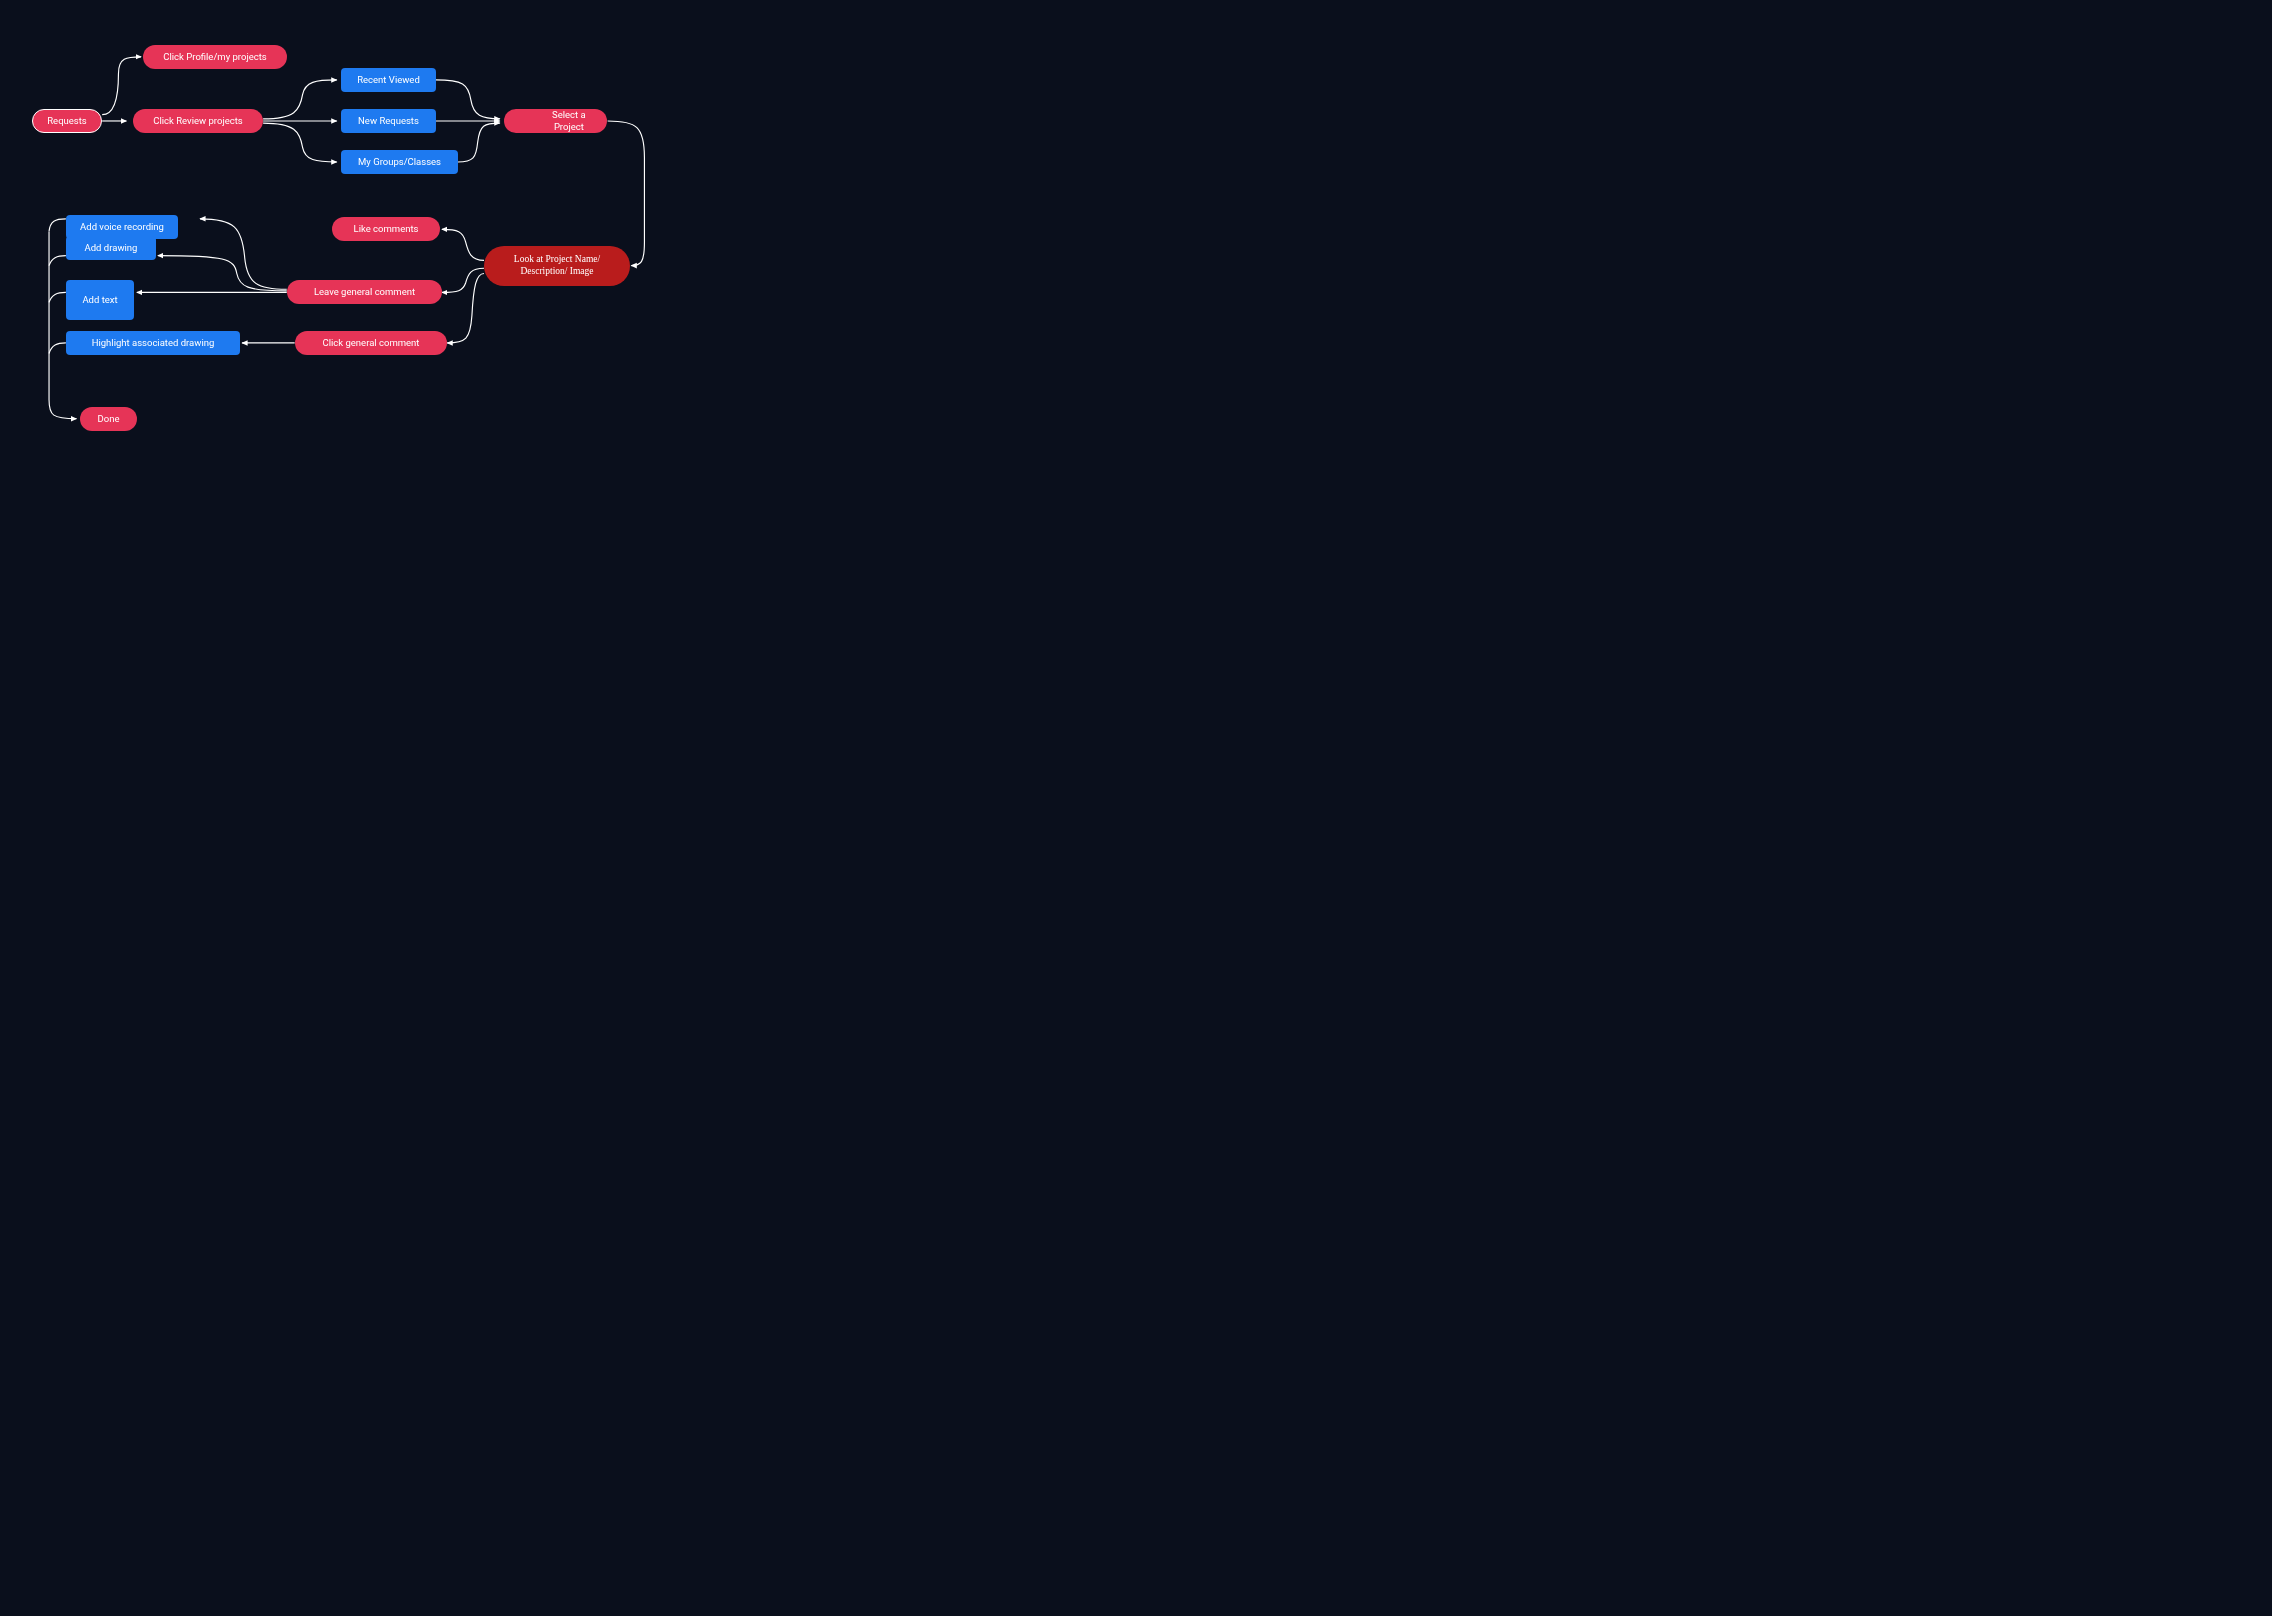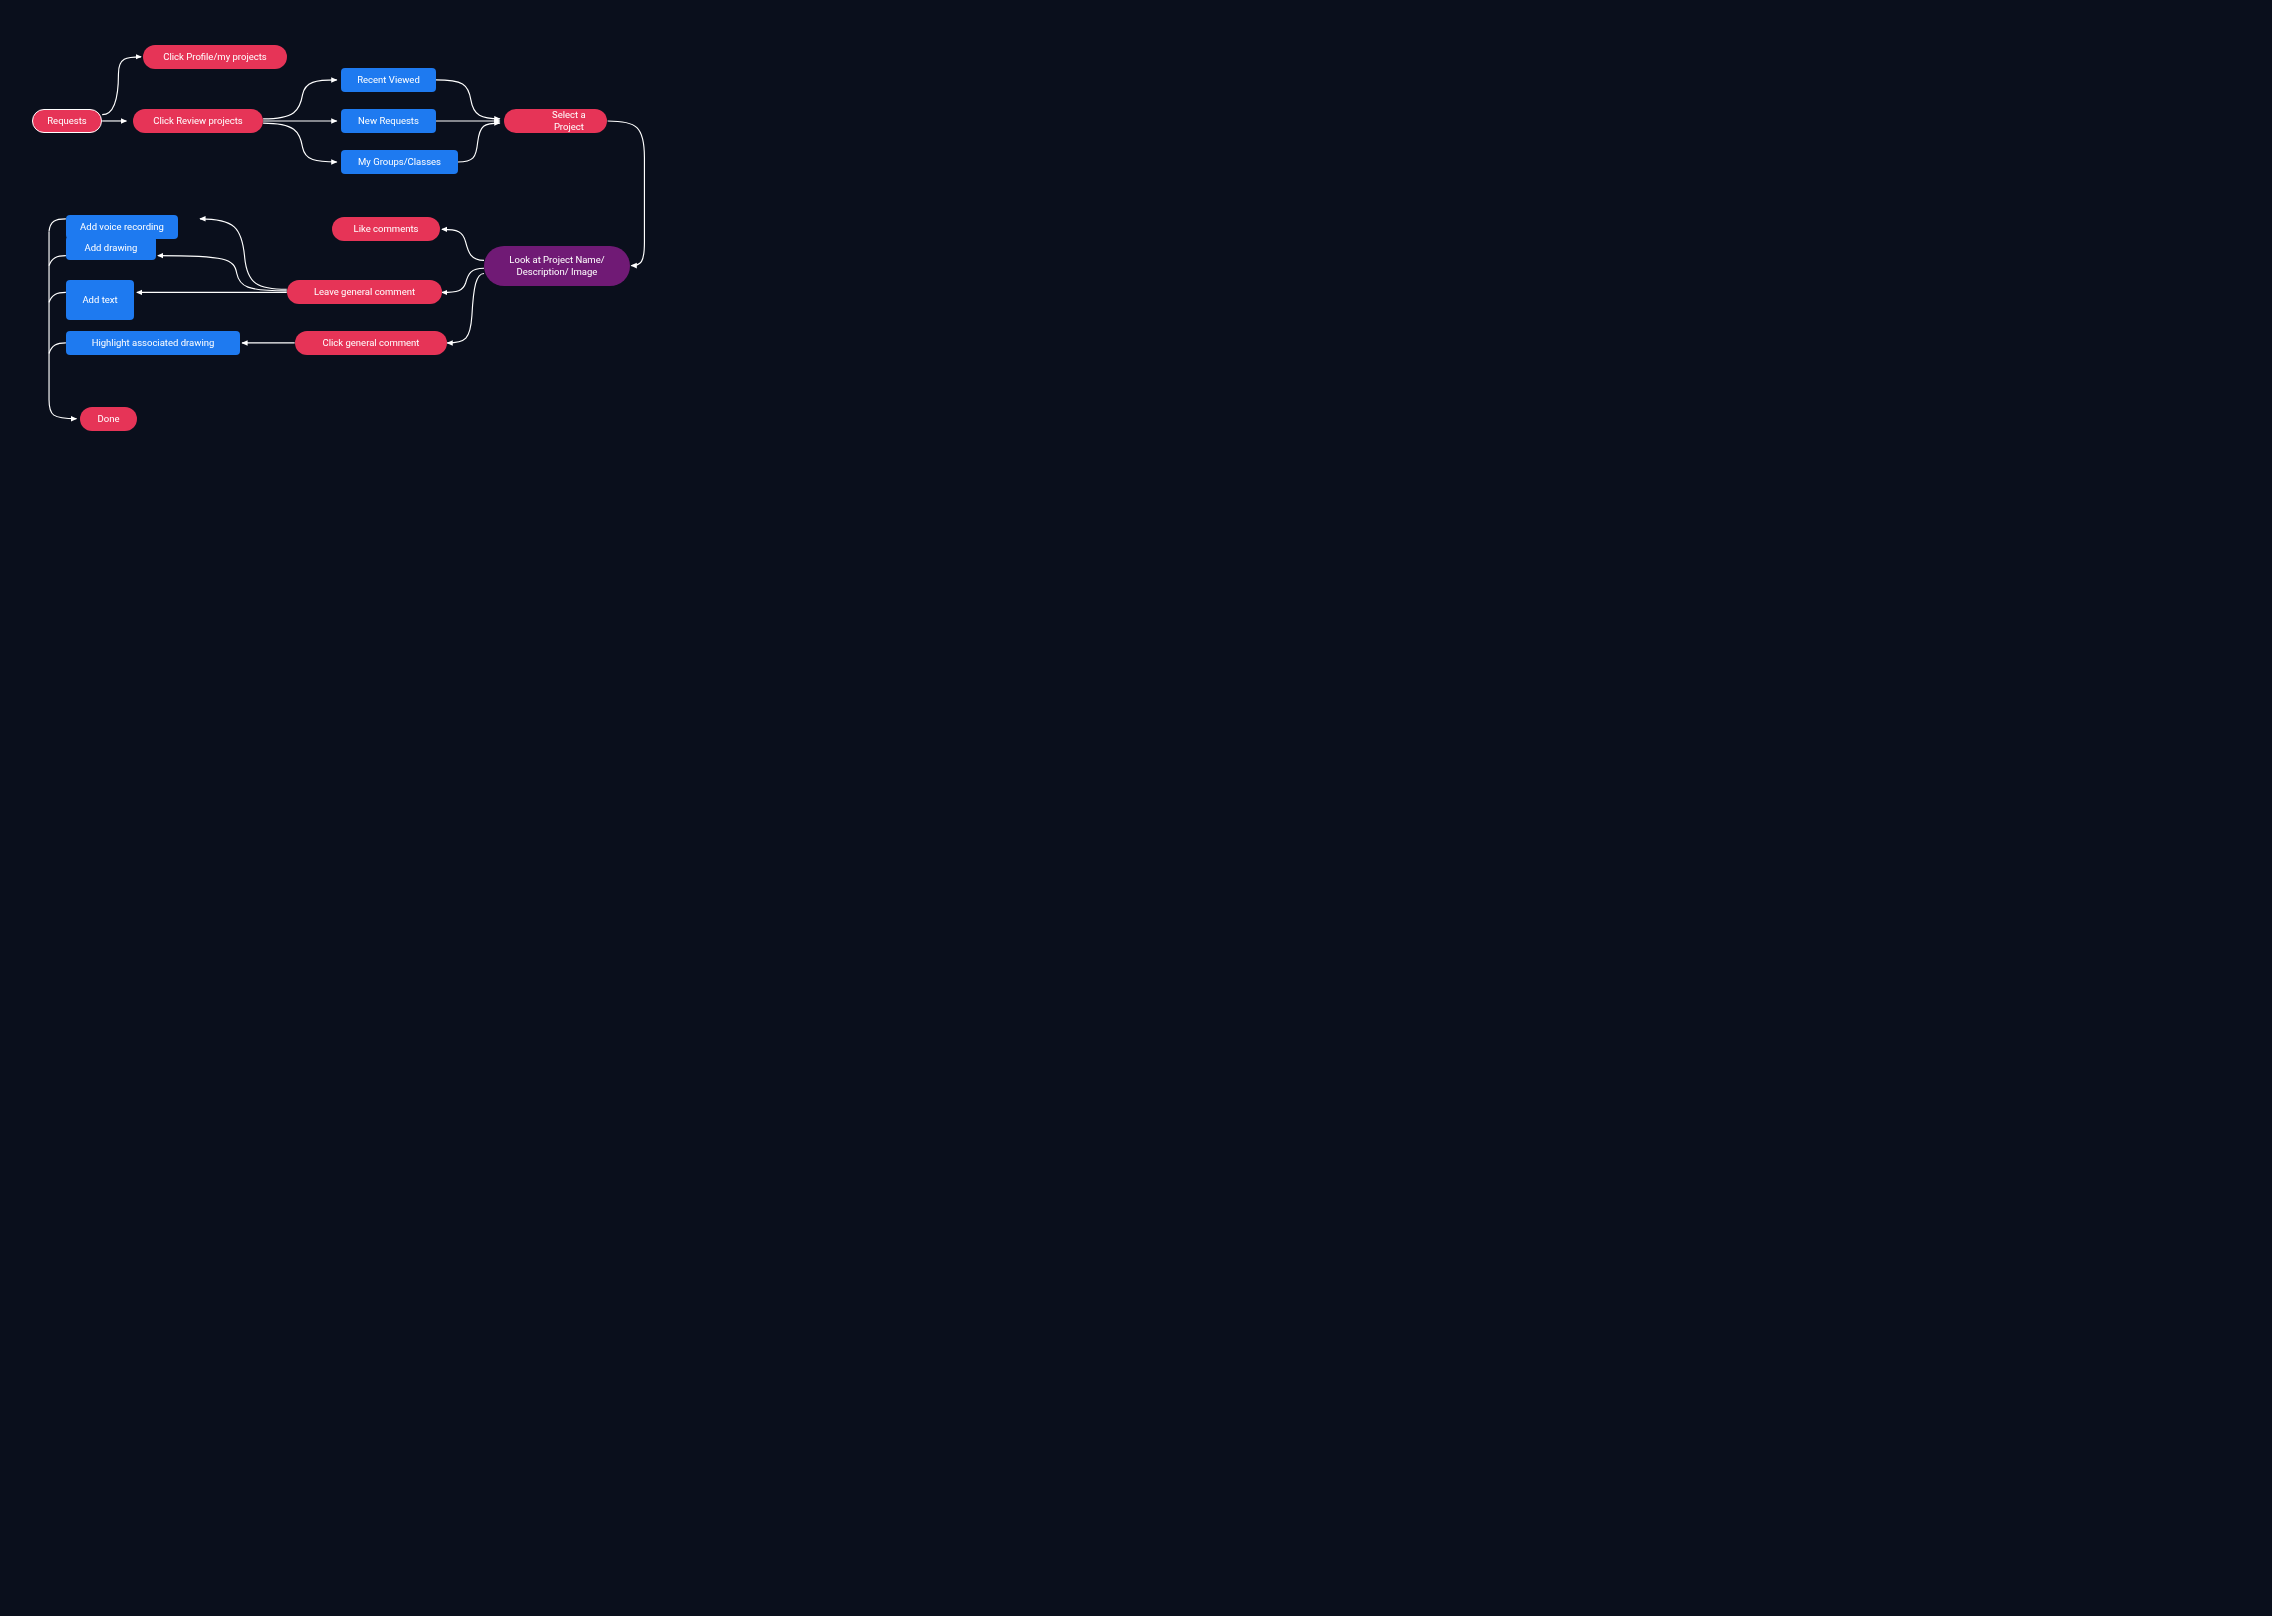--- a/index.html
+++ b/index.html
@@ -44,21 +44,22 @@
   .pill.outlined {
     border: 1.1px solid #ffffff;
     box-sizing: border-box;
   }
   .rect {
     border-radius: 4px;
     background: #1e7af0;
   }
   .big-pill {
     border-radius: 21px;
-    background: #701a75;
+    background: #b91c1c;
+    font-family: Liberation Serif, serif;
   }
 </style>
 </head>
 <body>
 
 <div class="canvas">
 
   <svg class="connectors" viewBox="0 0 1300 924">
     <defs>
       <marker id="arrow" viewBox="0 0 10 10" refX="8" refY="5" markerWidth="6" markerHeight="6" orient="auto-start-reverse">

